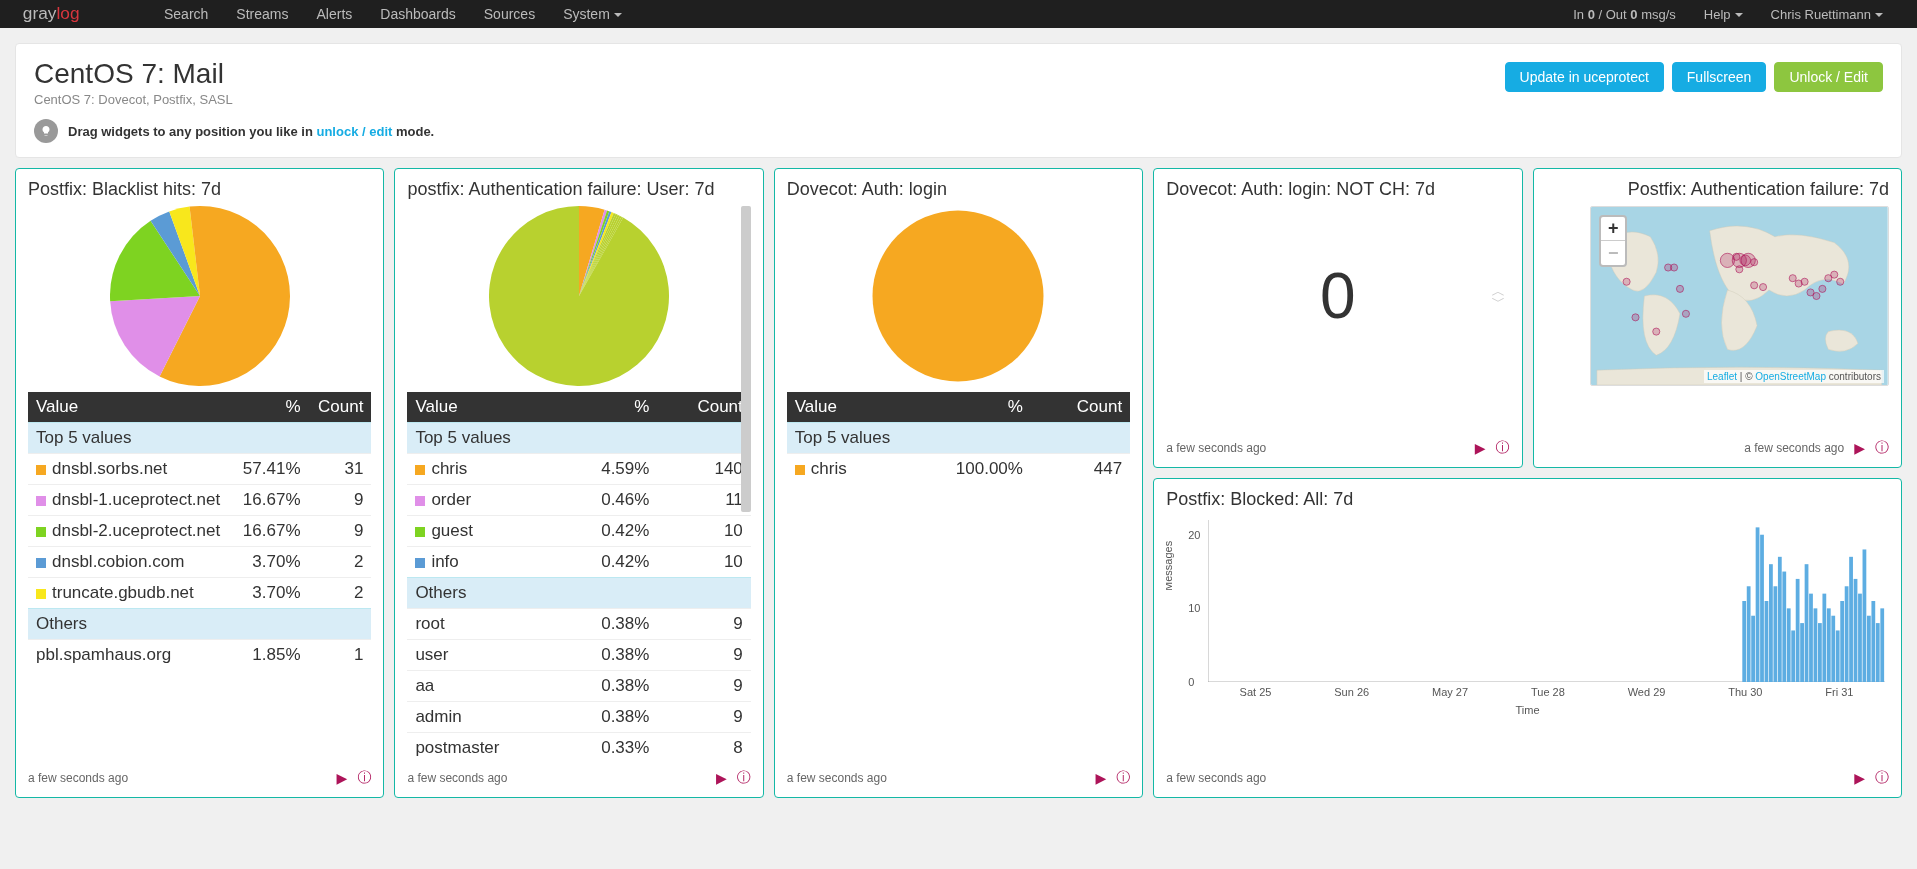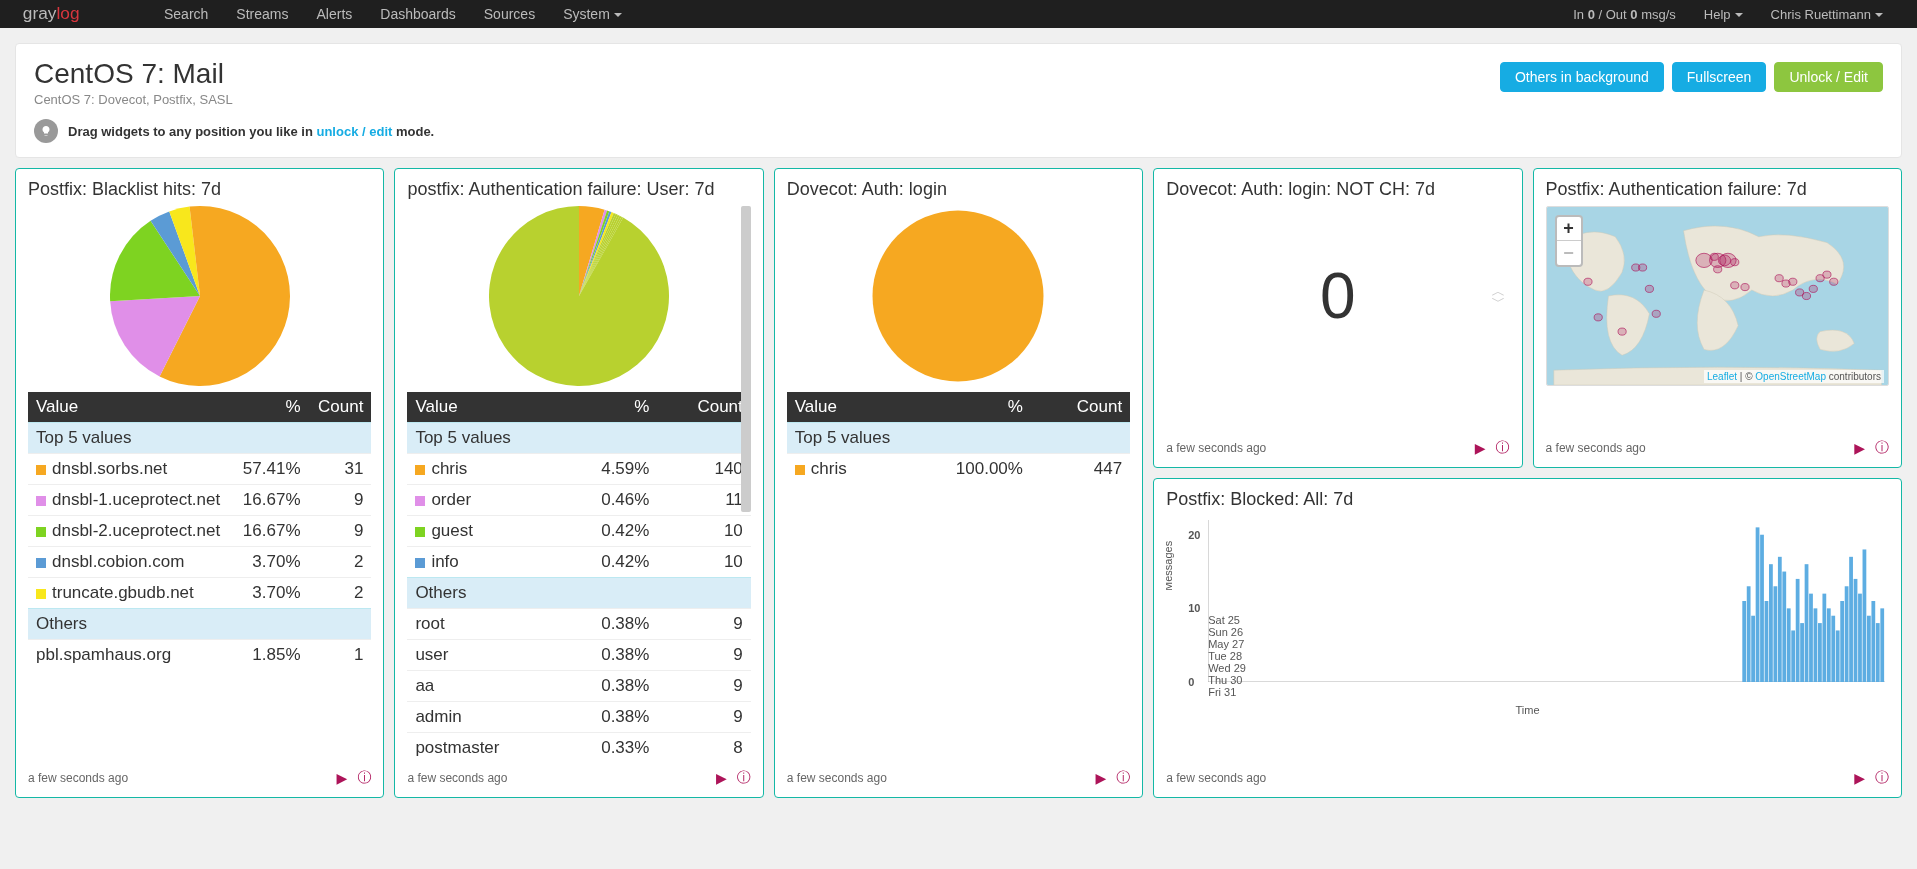--- a/index.html
+++ b/index.html
@@ -66,23 +66,23 @@
 .map-zoom div { width: 24px; height: 24px; display: flex; align-items: center; justify-content: center; font-size: 18px; font-weight: 700; color: #333; cursor: pointer; }
 .map-zoom div:first-child { border-bottom: 1px solid #ccc; }
 .map-zoom div.disabled { color: #bbb; }
 .map-attrib { position: absolute; right: 4px; bottom: 2px; font-size: 10px; color: #555; background: rgba(255,255,255,.7); padding: 1px 3px; }
 .map-attrib a { color: #16ace3; }
 
 
 .bar-chart { position: relative; height: 200px; }
 .bar-chart .yaxis-label { position: absolute; left: -4px; top: 50%; transform: rotate(-90deg) translateX(50%); transform-origin: left top; font-size: 11px; color: #555; }
 .bar-chart .plot { position: absolute; left: 42px; right: 4px; top: 4px; bottom: 34px; }
-.bar-chart .xaxis { position: absolute; left: 42px; right: 4px; bottom: 18px; display: flex; justify-content: space-around; font-size: 11px; color: #555; flex-direction: column; }
+.bar-chart .xaxis { position: absolute; left: 42px; right: 4px; bottom: 18px; display: flex; justify-content: space-around; font-size: 11px; color: #555; }
 .bar-chart .xlabel { position: absolute; left: 0; right: 0; bottom: 0; text-align: center; font-size: 11px; color: #555; }
-.bar-chart .ytick { position: absolute; left: 22px; font-size: 11px; color: #555; transform: translateY(-50%); font-weight: bold; }
+.bar-chart .ytick { position: absolute; left: 22px; font-size: 11px; color: #555; transform: translateY(-50%); }
 
 
 .scroll-hint { position: absolute; right: 0; top: 0; width: 10px; height: 55%; background: #ccc; border-radius: 2px; }
 
 
 .span-tall { grid-row: span 2; }
 </style>
 </head>
 <body>
 
@@ -109,21 +109,21 @@
     <div><span>Chris Ruettimann</span><span class="caret"></span></div>
   </div>
 </div>
 
 <div class="content">
 
   <div class="page-box">
     <div class="page-title">CentOS 7: Mail</div>
     <div class="page-subtitle">CentOS 7: Dovecot, Postfix, SASL</div>
     <div class="page-actions">
-      <div class="btn btn-info">Others in background</div>
+      <div class="btn btn-info">Update in uceprotect</div>
       <div class="btn btn-info">Fullscreen</div>
       <div class="btn btn-success">Unlock / Edit</div>
     </div>
     <div class="tip-row">
       <div class="tip-badge">
         <svg width="12" height="12" viewBox="0 0 24 24" fill="#fff">
             <path d="M9 21h6v-1H9v1zm3-19C8 2 5 5 5 9c0 2.4 1.2 4.5 3 5.7V17h8v-2.3c1.8-1.2 3-3.3 3-5.7 0-4-3-7-7-7z"></path>
           </svg>
       </div>
       <div class="tip-text">
@@ -338,21 +338,21 @@
         </div>
       </div>
       <div class="widget-footer">
         <span>a few seconds ago</span>
         <span class="spacer"></span>
         <span class="icon-btn">▶</span>
         <span class="icon-btn">ⓘ</span>
       </div>
     </div>
 
-    <div class="widget" style="min-height:250px;">
+    <div class="widget" style="min-height:250px;align-items:flex-end;">
       <div class="widget-title">Postfix: Authentication failure: 7d</div>
       <div class="widget-body">
         <div class="map-box">
           <svg class="map-svg" viewBox="0 0 100 60" preserveAspectRatio="none" id="map-w5">
             <rect x="0" y="0" width="100" height="60" fill="#a8d5e5"></rect>
 
             <path fill="#eae6d9" stroke="#cfcab8" stroke-width="0.15" d="M5 12 Q12 6 20 10 Q24 16 22 22 Q18 30 14 28 Q6 24 5 12 Z"></path>
             <path fill="#eae6d9" stroke="#cfcab8" stroke-width="0.15" d="M18 30 Q26 28 30 36 Q28 48 22 50 Q16 46 18 30 Z"></path>
             <path fill="#eae6d9" stroke="#cfcab8" stroke-width="0.15" d="M40 8 Q52 4 62 10 Q70 8 82 12 Q90 18 85 26 Q78 22 72 28 Q66 32 60 28 Q54 34 48 30 Q42 24 40 8 Z"></path>
             <path fill="#eae6d9" stroke="#cfcab8" stroke-width="0.15" d="M46 28 Q54 30 56 40 Q52 50 46 48 Q42 40 46 28 Z"></path>

